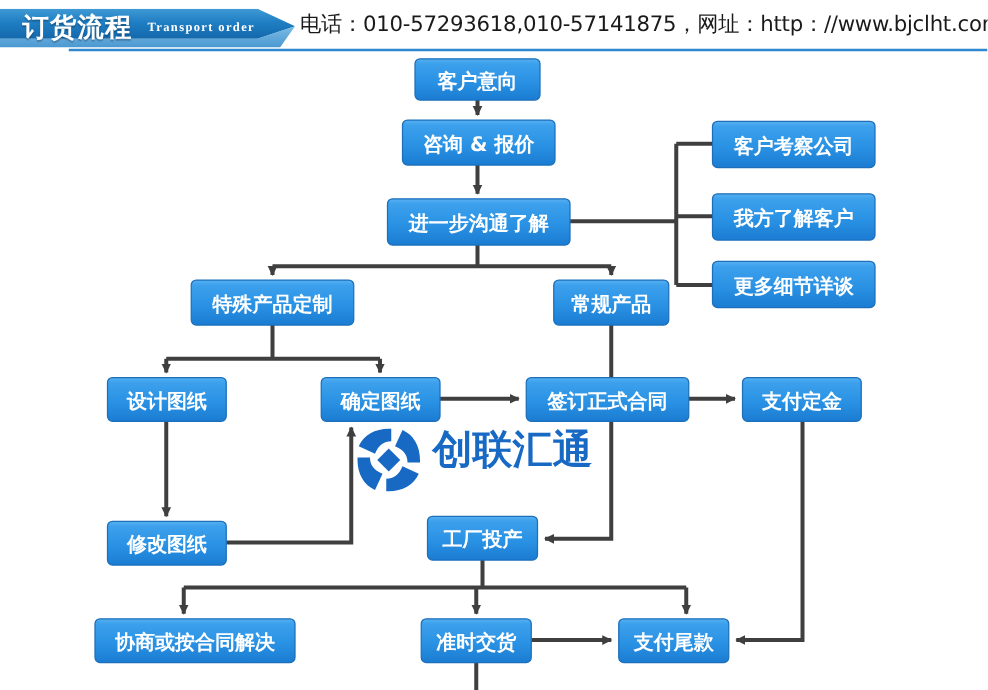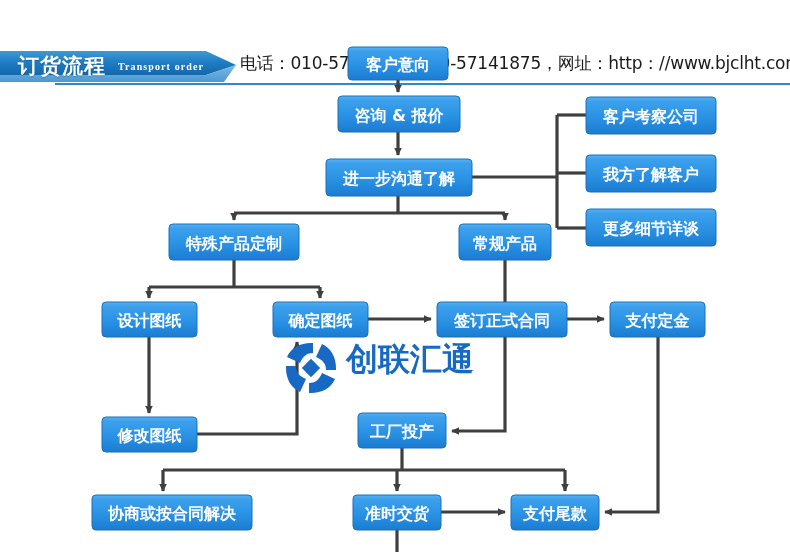--- a/index.html
+++ b/index.html
@@ -12,21 +12,21 @@
     height: 552px;
     position: relative;
     overflow: hidden;
     font-family: "Liberation Sans", "DejaVu Sans", sans-serif;
   }
 
   
   #header {
     position: absolute;
     left: 0; top: 0;
-    width: 790px; height: 42px; margin-top: 44px;
+    width: 790px; height: 42px;
   }
   #header-banner {
     position: absolute;
     left: 0; top: 7px;
     width: 236px; height: 31px;
   }
   #banner-title {
     position: absolute;
     left: 18px; top: 8px;
     font-size: 21px;
@@ -59,21 +59,21 @@
   #header-rule {
     position: absolute;
     left: 55px; top: 39px;
     width: 735px; height: 2px;
     background: #2f87cf;
   }
 
   
   #flow {
     position: absolute;
-    left: 16px; top: 42px;
+    left: 0; top: 42px;
     width: 762px; height: 510px;
   }
   #flow svg { display: block; }
 
   .node-rect {
     fill: url(#nodeGrad);
     stroke: #1d6fba;
     stroke-width: 1;
     rx: 4; ry: 4;
   }

